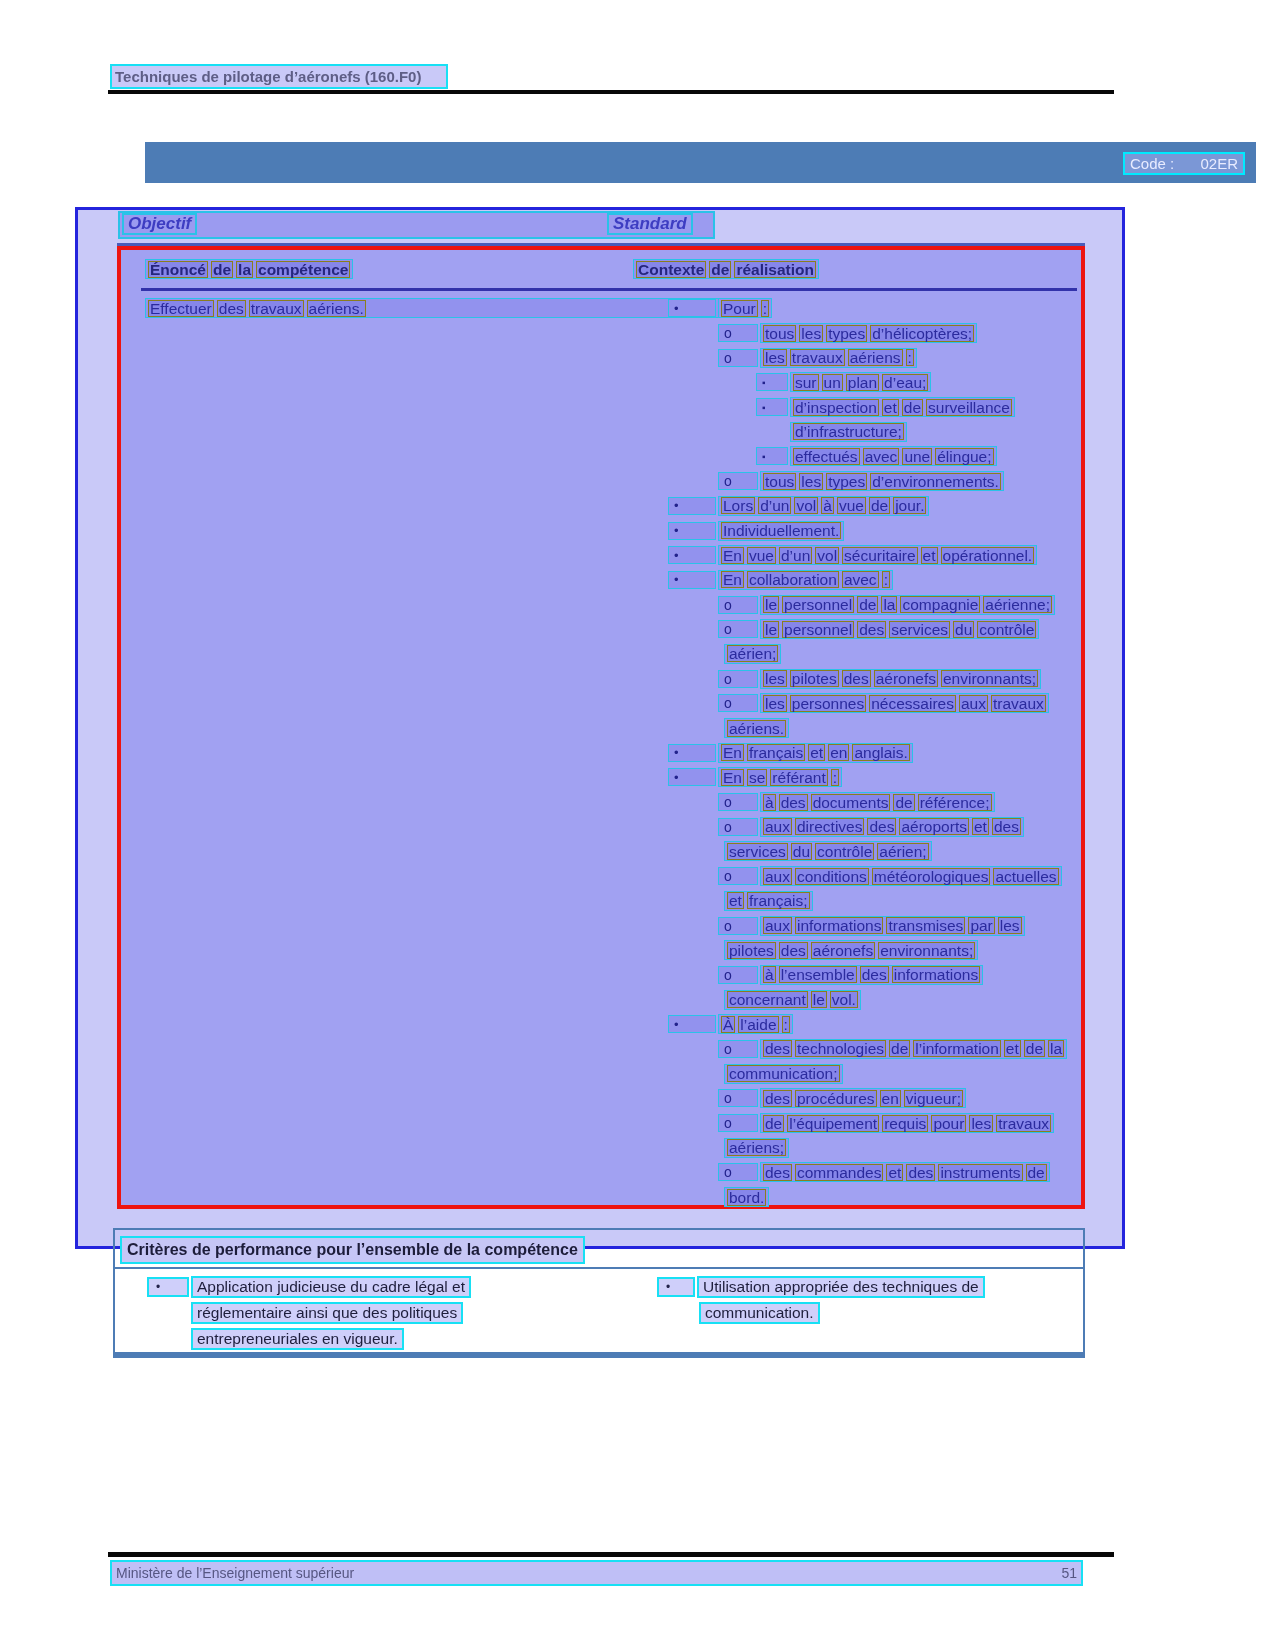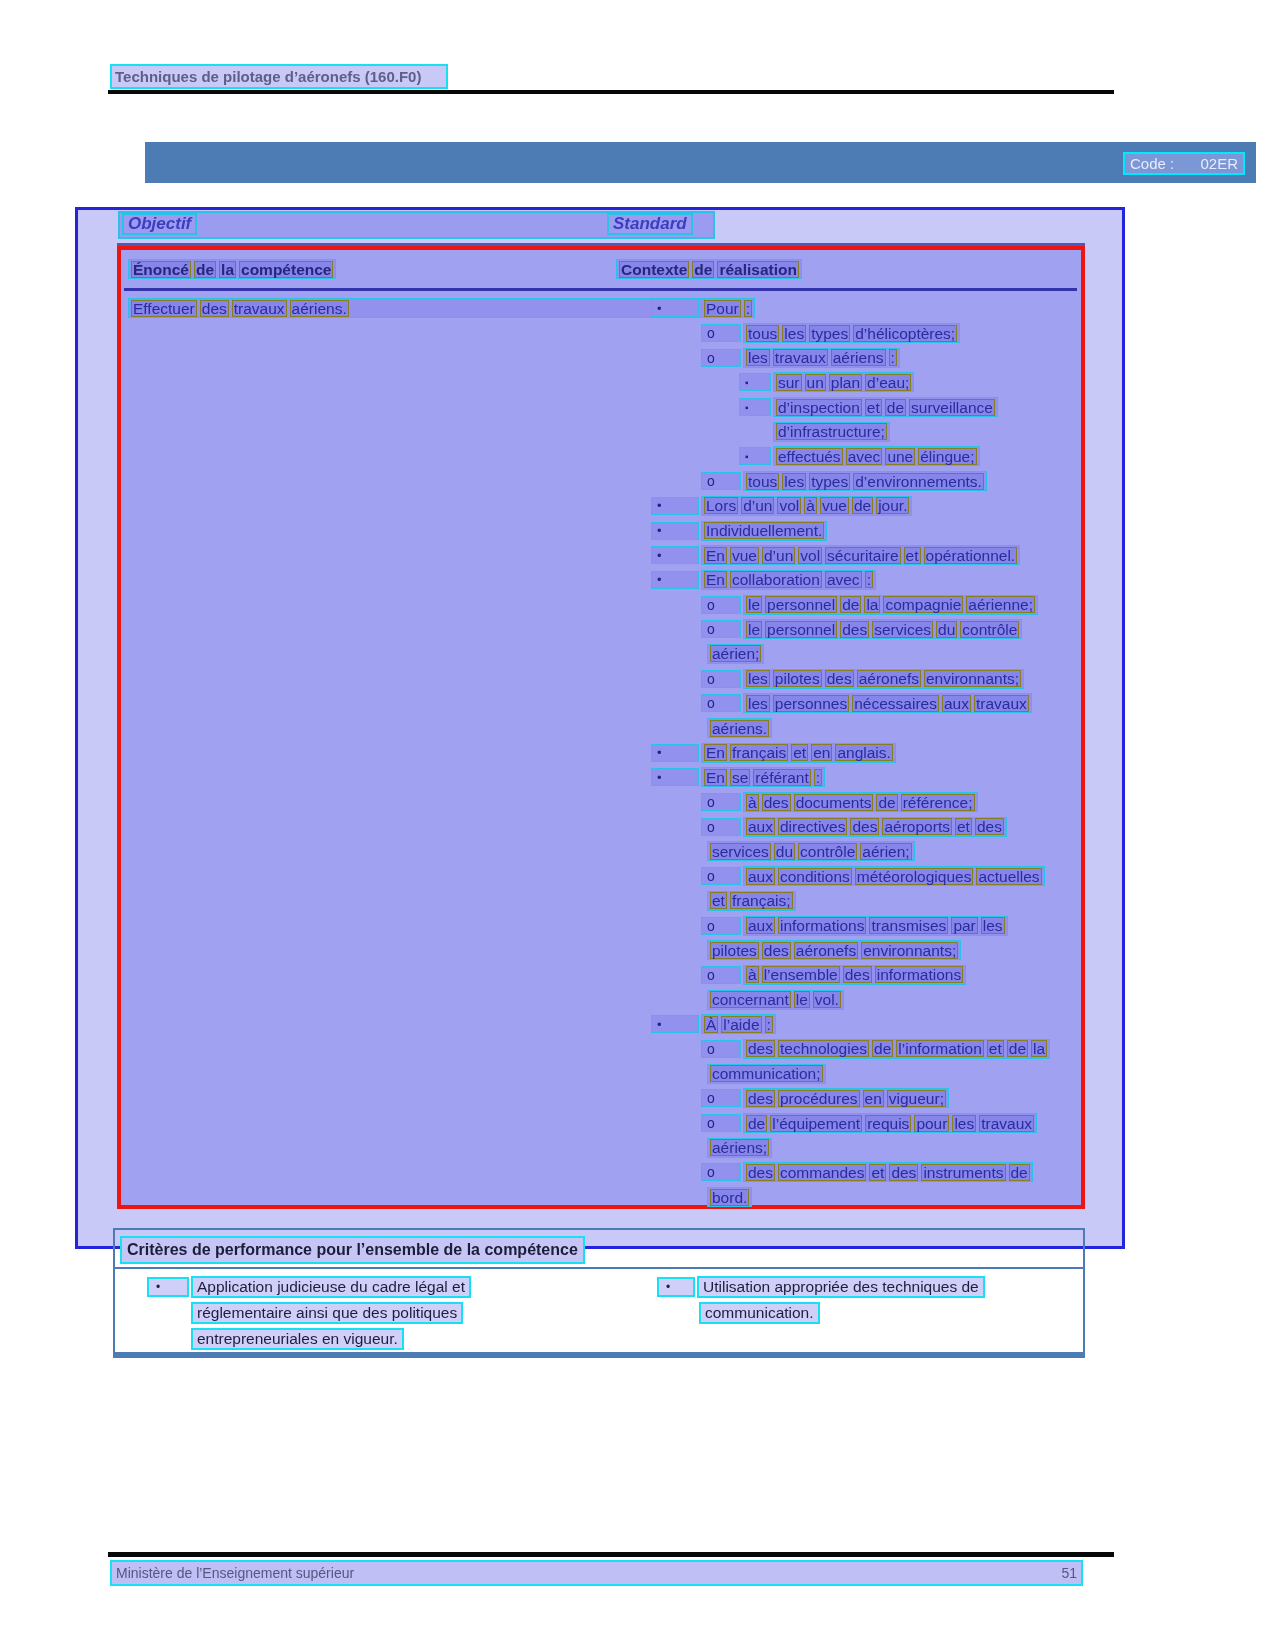--- a/index.html
+++ b/index.html
@@ -44,21 +44,21 @@
   }
   .obj-left  { left: 2px; }
   .obj-right { left: 487px; }
 
   
   .table-topline { position: absolute; left: 117px; top: 243px; width: 968px; height: 3px; background: #4a5cba; }
   .comp-table {
     position: absolute; left: 117px; top: 246px; width: 968px; height: 963px;
     background: var(--table_fill,#a1a1f2); border: 4px solid var(--red,#ee1410);
   }
-  .table-inner { position: absolute; inset: 0; padding: 9px 4px 0 3px; }
+  .table-inner { position: absolute; inset: 0; padding: 9px 4px 0 20px; }
   .t-headers { position: relative; height: 27px; }
   .t-h1 { position: absolute; left: 2px; top: 0; }
   .t-h2 { position: absolute; left: 490px; top: 0; }
   .t-headers .w { font-weight: bold; color: #26267e; }
   .t-divider { height: 3px; background: #3232aa; margin: 2px 0 5px 0; }
   .t-body { position: relative; }
   .t-left  { position: absolute; left: 2px; top: 2px; width: 516px; }
   .t-left .lb { width: 620px; }
   .t-right { position: absolute; left: 521px; top: 0; right: 0; }
 

